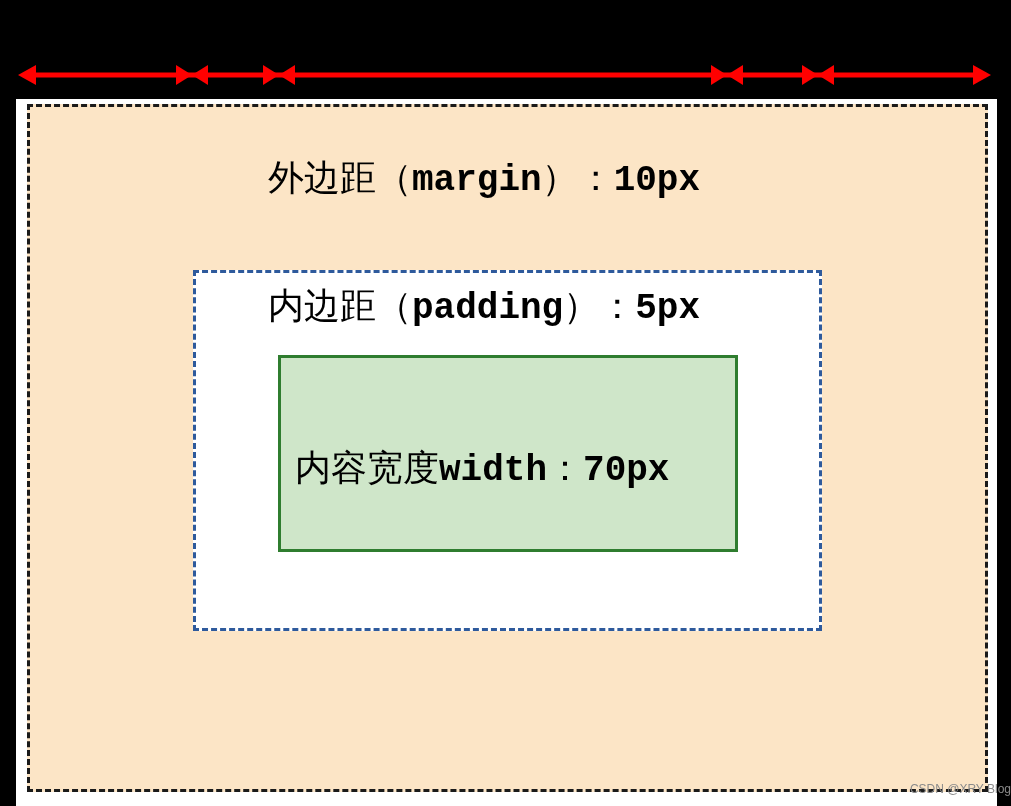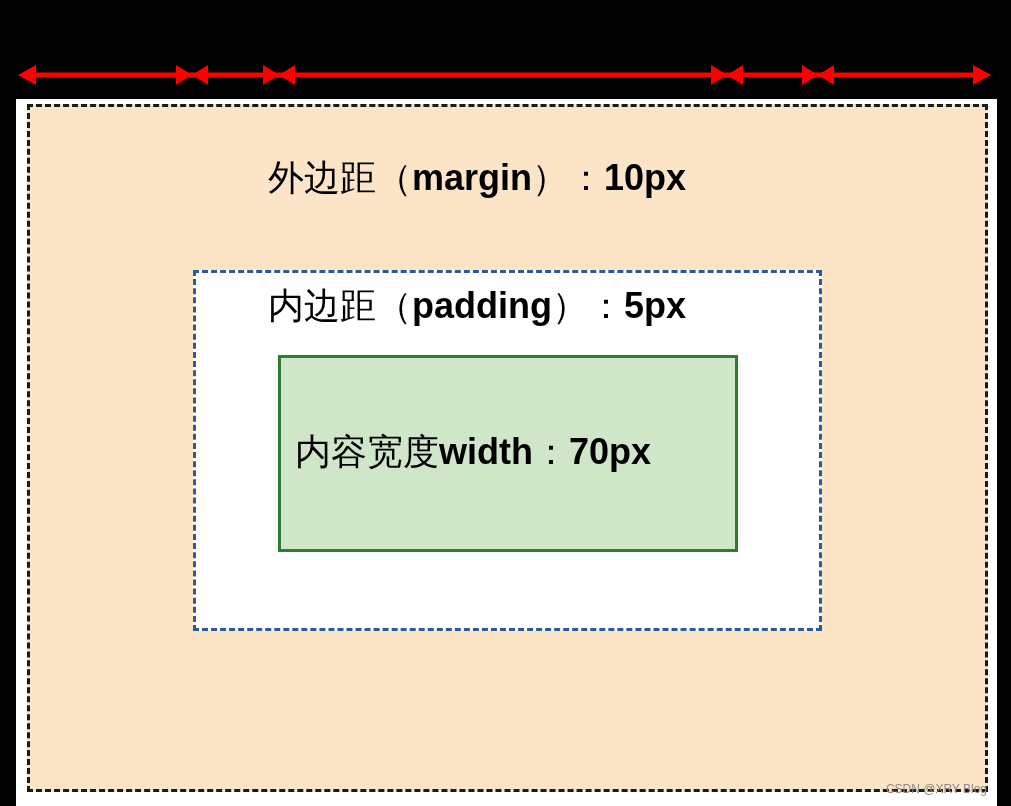--- a/index.html
+++ b/index.html
@@ -21,26 +21,26 @@
       background: #ffffff; border: 3px dashed #2e5a9c; box-sizing: border-box;
     }
     .content-box {
       position: absolute; left: 278px; top: 355px; width: 460px; height: 197px;
       background: #cfe6c9; border: 3px solid #2f7d2f; box-sizing: border-box;
     }
     .label {
       position: absolute; color: #000; font-size: 36px; white-space: nowrap; line-height: 1;
     }
     .label .cjk { font-family: Liberation Serif, serif; font-weight: normal; }
-    .label .lat { font-family: Liberation Sans, sans-serif; font-weight: bold; }
+    .label .lat { font-family: Liberation Mono, monospace; font-weight: bold; }
     .margin-label { left: 268px; top: 160px; }
     .padding-label { left: 268px; top: 288px; text-align: center; }
-    .content-label { left: 295px; top: 434px; }
+    .content-label { left: 295px; top: 450px; }
     .watermark {
-      position: absolute; right: 24px; bottom: 10px; font-size: 12px; color: #8a8a8a;
+      position: absolute; right: 0; bottom: 10px; font-size: 12px; color: #8a8a8a;
       font-family: "Liberation Sans", sans-serif;
     }
   </style>
 </head>
 <body>
 
 <svg class="arrows" viewBox="0 0 1011 100" xmlns="http://www.w3.org/2000/svg">
   <line x1="24" y1="75" x2="986" y2="75" stroke="#ff0000" stroke-width="5"></line>
 
   <polygon points="18,75 36,65 36,85" fill="#ff0000"></polygon>

